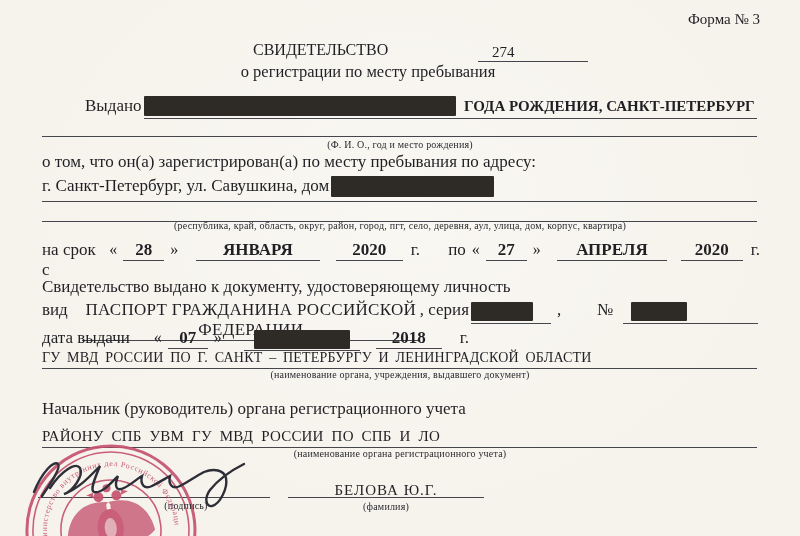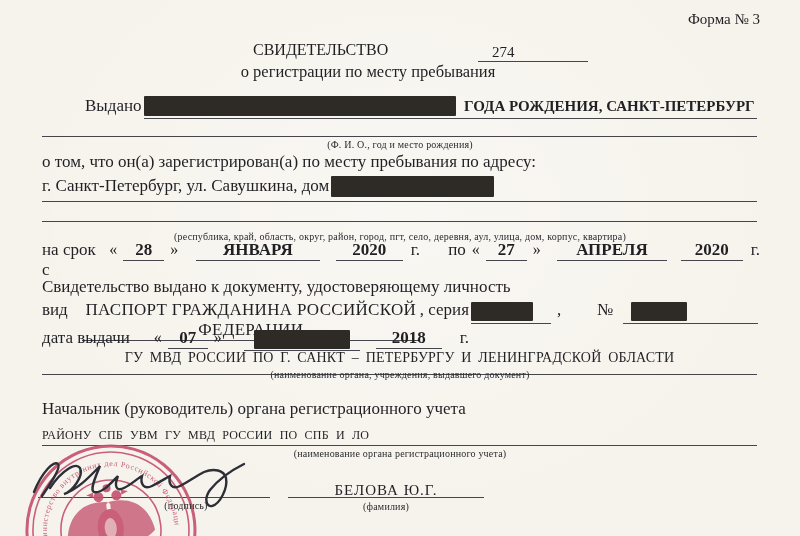--- a/index.html
+++ b/index.html
@@ -47,21 +47,21 @@
   </div>
   <div class="abs uline" style="top:118px; left:42px; width:715px; height:18px;"></div>
   <div class="abs cap" style="top:139px; left:0; width:800px;">(Ф. И. О., год и место рождения)</div>
 
   <div class="abs uline" style="top:176px; left:42px; width:715px; height:25px;">
     <span class="body-text">г. Санкт-Петербург, ул. Савушкина, дом</span><span class="redact" style="width:163px; height:21px; margin-left:2px; margin-bottom:2px;"></span>
   </div>
 
   <div class="abs body-text" style="top:152px; left:42px;">о том, что он(а) зарегистрирован(а) по месту пребывания по адресу:</div>
   <div class="abs uline" style="top:204px; left:42px; width:715px; height:17px;"></div>
-  <div class="abs cap" style="top:231px; left:0; width:800px;">(республика, край, область, округ, район, город, пгт, село, деревня, аул, улица, дом, корпус, квартира)</div>
+  <div class="abs cap" style="top:220px; left:0; width:800px;">(республика, край, область, округ, район, город, пгт, село, деревня, аул, улица, дом, корпус, квартира)</div>
 
   <div class="abs flexrow body-text" style="top:240px; left:42px; width:718px;">
     <span>на срок с</span>
     <span class="quote">«</span>
     <span class="cell" style="width:44px;">28</span>
     <span class="quote">»</span>
     <span class="cell" style="width:132px; margin-left:12px;">ЯНВАРЯ</span>
     <span class="cell" style="width:72px; margin-left:16px;">2020</span>
     <span style="margin-left:8px;">г.</span>
     <span style="margin-left:28px;">по</span>
@@ -88,27 +88,27 @@
   <div class="abs flexrow body-text" style="top:328px; left:42px;">
     <span>дата выдачи</span>
     <span class="quote" style="margin-left:18px;">«</span>
     <span class="cell" style="width:40px;">07</span>
     <span class="quote">»</span>
     <span class="uline" style="width:116px; margin-left:16px; height:22px;"><span class="redact" style="width:96px; height:19px; margin-left:10px;"></span></span>
     <span class="cell" style="width:66px; margin-left:16px;text-align:center;">2018</span>
     <span style="margin-left:18px;">г.</span>
   </div>
 
-  <div class="abs uline caps-org" style="top:350px; left:42px; width:715px; padding-bottom:8px;text-align:center;">ГУ  МВД  РОССИИ  ПО  Г. САНКТ – ПЕТЕРБУРГУ  И  ЛЕНИНГРАДСКОЙ ОБЛАСТИ</div>
+  <div class="abs uline caps-org" style="top:350px; left:42px; width:715px; padding-bottom:2px;">ГУ  МВД  РОССИИ  ПО  Г. САНКТ – ПЕТЕРБУРГУ  И  ЛЕНИНГРАДСКОЙ ОБЛАСТИ</div>
   <div class="abs cap" style="top:369px; left:0; width:800px;">(наименование органа, учреждения, выдавшего документ)</div>
 
   <div class="abs flexrow" style="top:399px; left:42px; width:718px;">
     <span class="body-text">Начальник (руководитель) органа регистрационного учета</span>
   </div>
-  <div class="abs uline caps-org" style="top:428px; left:42px; width:715px; font-size:12px; word-spacing:4px; padding-bottom:2px;">РАЙОНУ СПБ УВМ  ГУ  МВД РОССИИ  ПО СПБ  И  ЛО</div>
+  <div class="abs uline caps-org" style="top:428px; left:42px; width:715px; font-size:15px; word-spacing:4px; padding-bottom:2px;">РАЙОНУ СПБ УВМ  ГУ  МВД РОССИИ  ПО СПБ  И  ЛО</div>
   <div class="abs cap" style="top:448px; left:0; width:800px;">(наименование органа регистрационного учета)</div>
 
   <svg class="stamp-svg" style="left:10px; top:440px; width:204px; height:200px; z-index:2; opacity:.92; transform:rotate(-6deg);" viewBox="0 0 204 200">
     <g fill="none" stroke="#c6536f">
       <circle cx="102" cy="90" r="84" stroke-width="3"></circle>
       <circle cx="102" cy="90" r="78" stroke-width="1.6"></circle>
       <circle cx="102" cy="90" r="50" stroke-width="1.6"></circle>
     </g>
     <defs>
       <path id="ringTop" d="M 38,90 A 64,64 0 1 1 166,90"></path>

